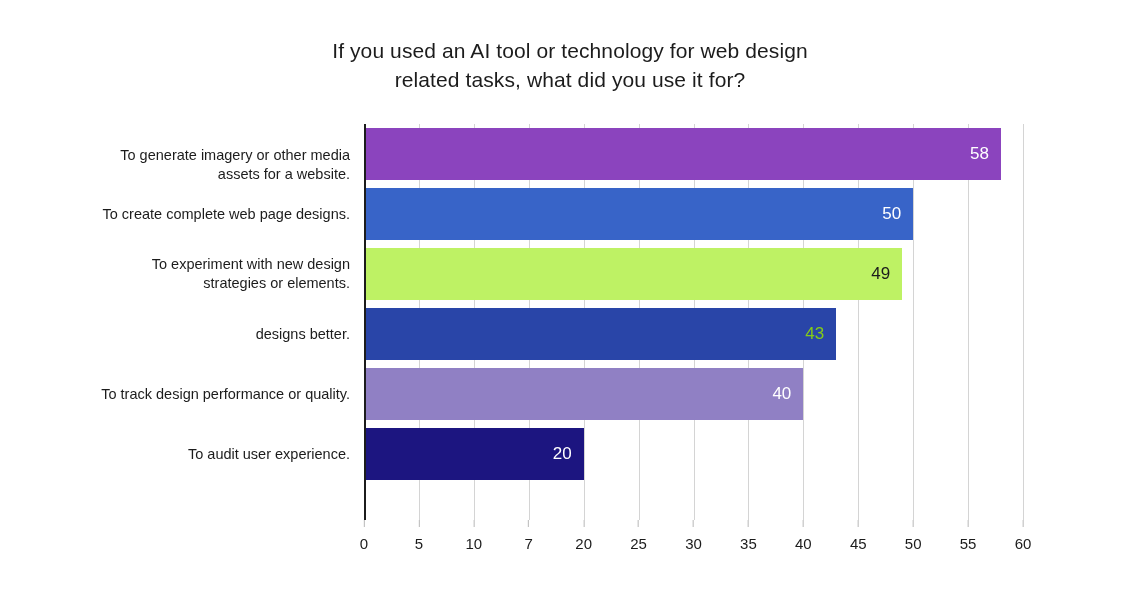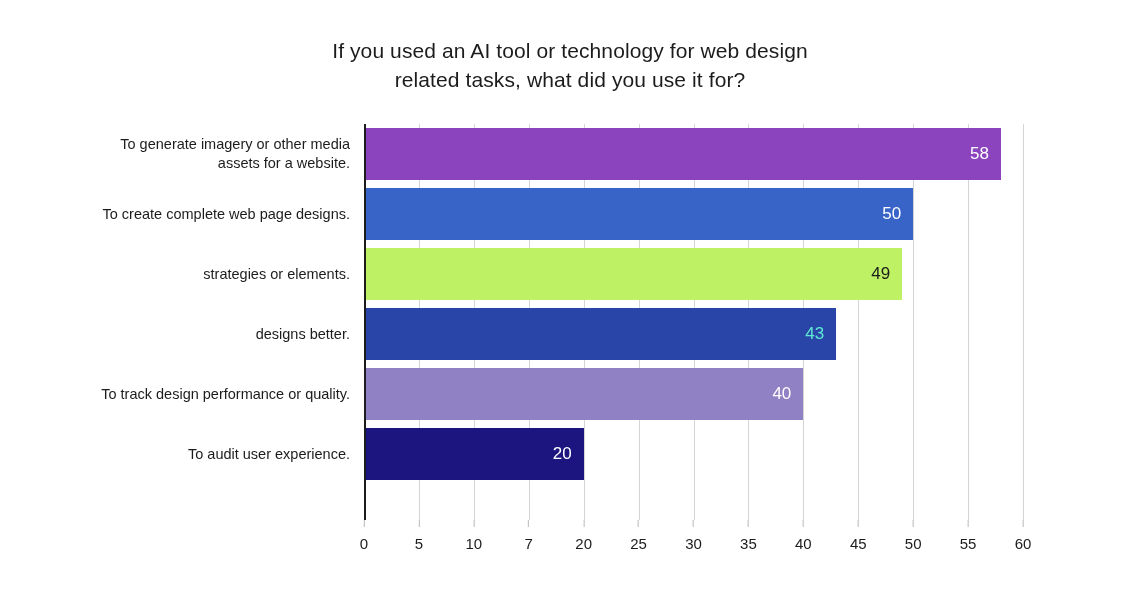--- a/index.html
+++ b/index.html
@@ -155,28 +155,29 @@
 <body>
 
 <div class="chart-root">
 
   <div class="chart-title">
     <span class="t-line">If you used an AI tool or technology for web design</span>
     <span class="t-line">related tasks, what did you use it for?</span>
   </div>
 
   <div class="ylabels">
-    <div class="ylabel" style="top:0px;padding-left:32px;">
+    <div class="ylabel" style="top:11px;padding-left:32px;">
       <span>To generate imagery or other media</span>
       <span>assets for a website.</span>
     </div>
     <div class="ylabel" style="top:60px;">
       <span>To create complete web page designs.</span>
     </div>
     <div class="ylabel" style="top:120px;">
+      <span>To experiment with new design</span>
       <span>strategies or elements.</span>
     </div>
     <div class="ylabel" style="top:180px;">
       <span>designs better.</span>
     </div>
     <div class="ylabel" style="top:300px;">
       <span>To audit user experience.</span>
     </div>
     <div class="ylabel" style="top:240px;">
       <span>To track design performance or quality.</span>
@@ -210,21 +211,21 @@
             <span class="bar-value" style="color: rgb(255, 255, 255);">50</span>
           </div>
         </div>
         <div class="bar-band" style="top: 120px;">
           <div class="bar" style="width: 538.183px; background: #bef264;">
             <span class="bar-value" style="color: rgb(28, 28, 28);">49</span>
           </div>
         </div>
         <div class="bar-band" style="top: 180px;">
           <div class="bar" style="width: 472.283px; background: rgb(41, 69, 168);">
-            <span class="bar-value" style="color: #5eead4;">43</span>
+            <span class="bar-value" style="color: #84cc16;">43</span>
           </div>
         </div>
         <div class="bar-band" style="top: 240px;">
           <div class="bar" style="width: 439.333px; background: rgb(144, 128, 196);">
             <span class="bar-value" style="color: rgb(255, 255, 255);">40</span>
           </div>
         </div>
         <div class="bar-band" style="top: 300px;">
           <div class="bar" style="width: 219.667px; background: rgb(28, 21, 128);">
             <span class="bar-value" style="color: rgb(255, 255, 255);">20</span>

